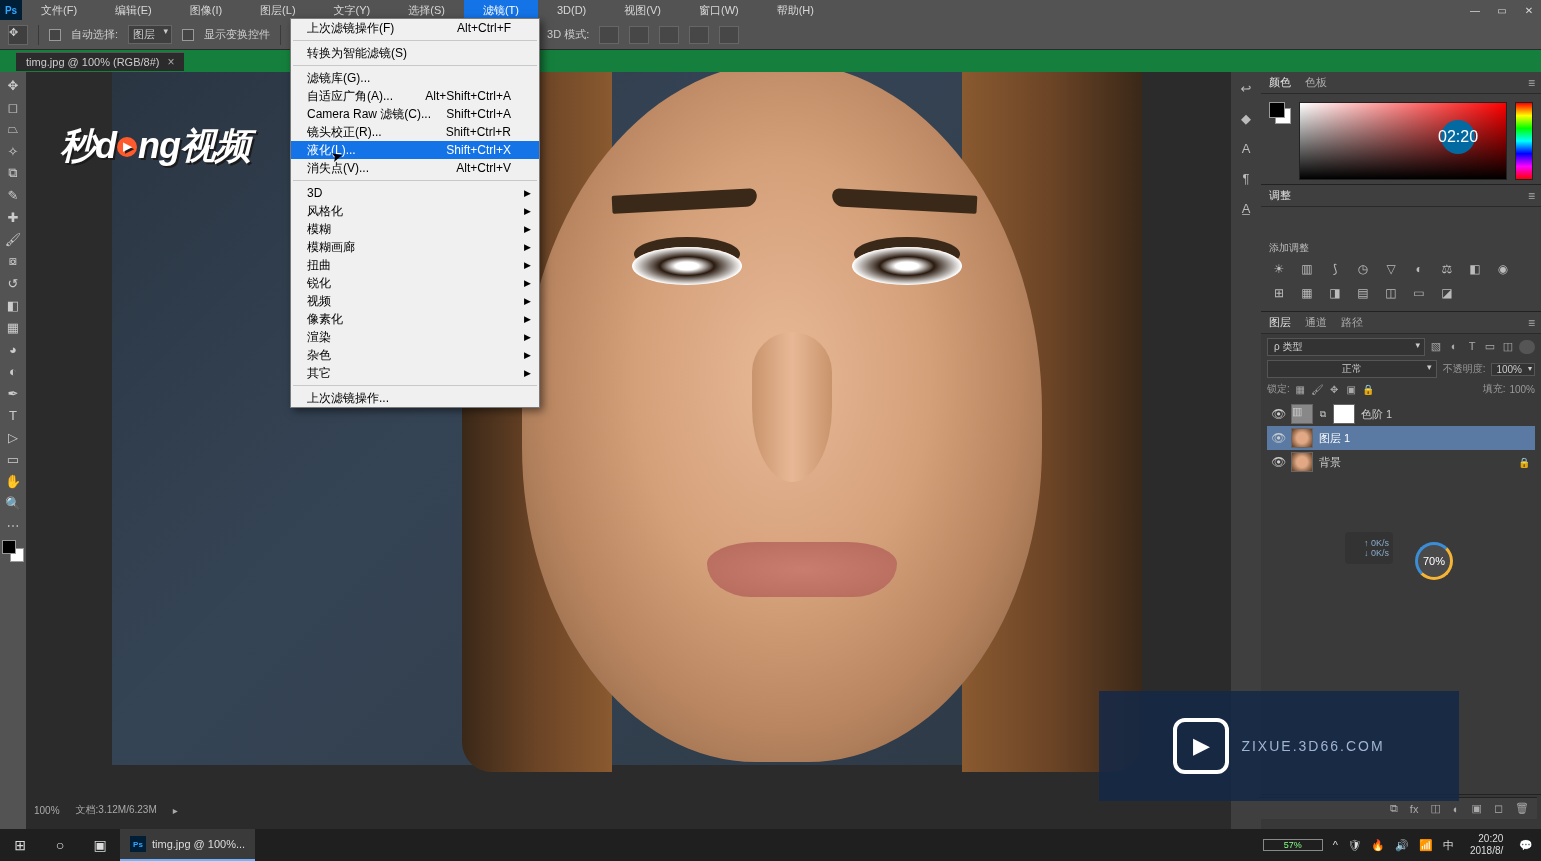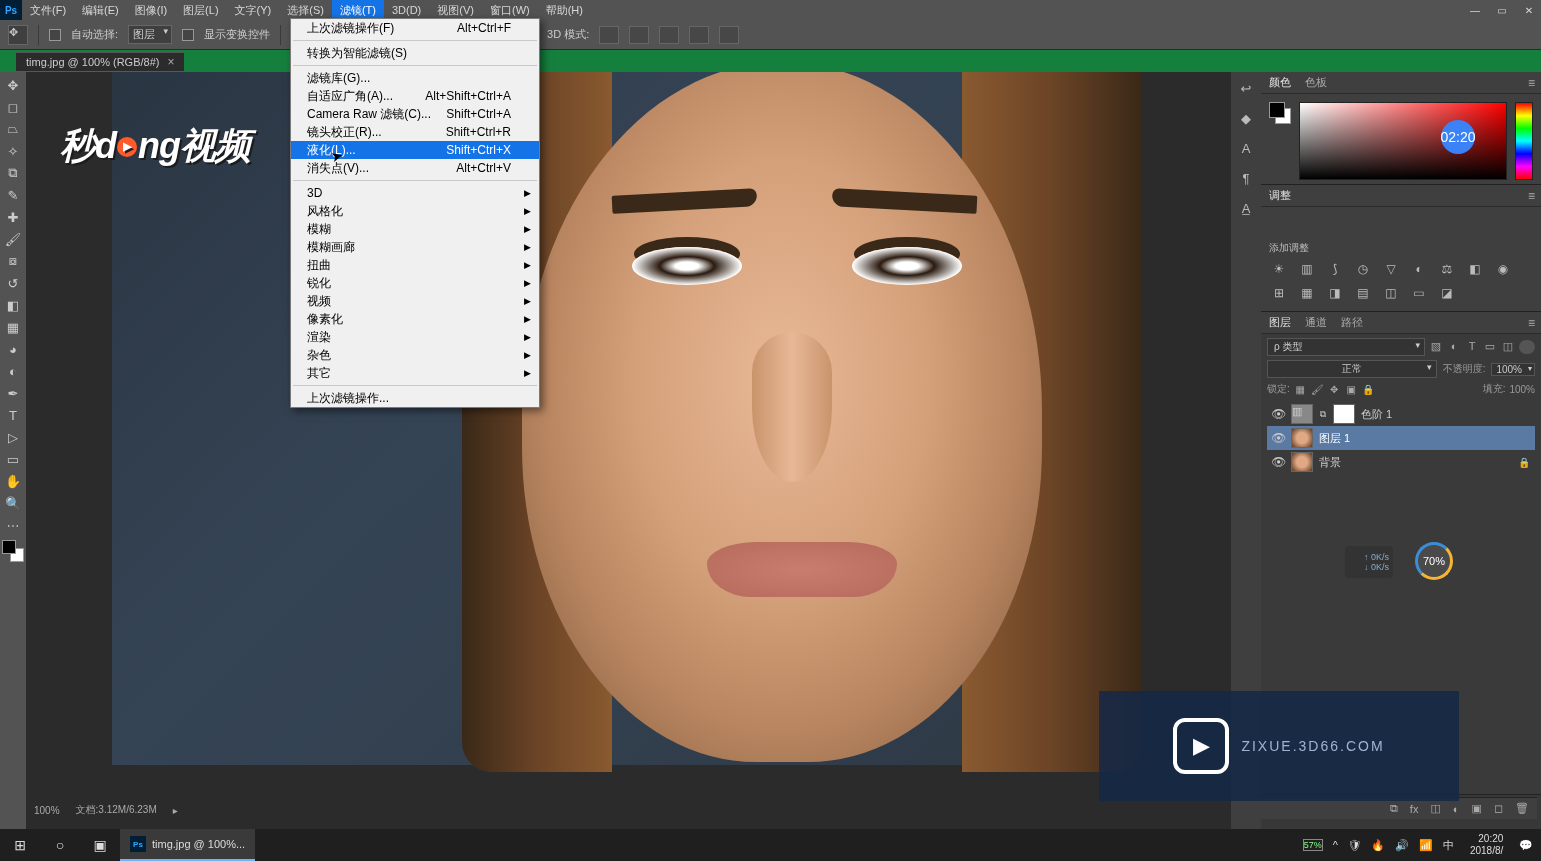--- a/index.html
+++ b/index.html
@@ -1,21 +1,21 @@
 <!DOCTYPE html>
 <html><head>
 <meta charset="utf-8">
 <style>
 * { margin: 0; padding: 0; box-sizing: border-box; font-family: "Microsoft YaHei", Arial, sans-serif; }
 body { width: 1541px; height: 861px; background: #2b2b2b; overflow: hidden; position: relative; }
 
 
 .menubar { height: 20px; background: #535353; display: flex; align-items: center; font-size: 11px; color: #d8d8d8; }
 .menubar .ps-icon { width: 22px; height: 20px; background: #001e36; color: #31a8ff; display: flex; align-items: center; justify-content: center; font-weight: bold; font-size: 10px; }
-.menubar .menu-item { padding: 0 8px; height: 20px; display: flex; align-items: center; cursor: pointer; }
+.menubar .menu-item { padding: 0 19px; height: 20px; display: flex; align-items: center; cursor: pointer; }
 .menubar .menu-item.active { background: #1473e6; color: #fff; }
 .menubar .spacer { flex: 1; }
 .menubar .win-controls span { display: inline-block; width: 24px; text-align: center; font-size: 10px; }
 
 
 .options-bar { height: 30px; background: #535353; border-bottom: 1px solid #2a2a2a; display: flex; align-items: center; font-size: 11px; color: #ccc; padding: 0 8px; gap: 10px; }
 .options-bar .tool-icon { width: 20px; height: 20px; background: #3f3f3f; border: 1px solid #666; }
 .options-bar .checkbox { width: 12px; height: 12px; border: 1px solid #999; background: #444; display: inline-block; vertical-align: middle; }
 .options-bar .dropdown { background: #3f3f3f; border: 1px solid #666; padding: 1px 16px 1px 4px; position: relative; }
 .options-bar .dropdown::after { content: "▾"; position: absolute; right: 3px; top: 0; font-size: 9px; }
@@ -114,38 +114,38 @@
 .layer-item .mask-link { width: 8px; font-size: 9px; color: #ccc; text-align: center; }
 .layer-item .name { font-size: 11px; }
 .layer-item .lock { margin-left: auto; font-size: 10px; color: #ccc; }
 
 
 .status-bar { position: absolute; bottom: 42px; left: 26px; right: 310px; height: 18px; background: #2b2b2b; display: flex; align-items: center; font-size: 10px; color: #aaa; padding: 0 8px; gap: 16px; }
 .layers-footer { position: absolute; bottom: 42px; right: 4px; width: 278px; height: 22px; background: #3f3f3f; display: flex; align-items: center; justify-content: flex-end; gap: 12px; padding: 0 8px; font-size: 11px; color: #aaa; border-top: 1px solid #222; }
 
 
 .progress-ring { position: absolute; right: 88px; top: 542px; width: 38px; height: 38px; border-radius: 50%; border: 3px solid #3b8dd6; border-right-color: #f5b433; border-bottom-color: #f5b433; background: #4a4a4a; color: #fff; font-size: 11px; display: flex; align-items: center; justify-content: center; z-index: 150; }
-.net-speed { position: absolute; right: 148px; top: 546px; width: 48px; height: 32px; background: rgba(50,50,50,0.8); border-radius: 4px; font-size: 9px; color: #8ac; display: flex; flex-direction: column; justify-content: center; align-items: flex-end; padding-right: 4px; z-index: 150; }
-.time-badge { position: absolute; right: 66px; top: 120px; width: 34px; height: 34px; border-radius: 50%; background: #3b82f6; color: #fff; font-size: 14px; display: flex; align-items: center; justify-content: center; z-index: 150; }
+.net-speed { position: absolute; right: 148px; top: 532px; width: 48px; height: 32px; background: rgba(50,50,50,0.8); border-radius: 4px; font-size: 9px; color: #8ac; display: flex; flex-direction: column; justify-content: center; align-items: flex-end; padding-right: 4px; z-index: 150; }
+.time-badge { position: absolute; right: 66px; top: 120px; width: 34px; height: 34px; border-radius: 50%; background: #0369a1; color: #fff; font-size: 16px; display: flex; align-items: center; justify-content: center; z-index: 150; }
 
 
 .watermark-br { position: absolute; right: 82px; bottom: 60px; width: 360px; height: 110px; background: rgba(20,40,72,0.85); display: flex; align-items: center; justify-content: center; gap: 12px; z-index: 120; }
 .watermark-br .play-logo { width: 56px; height: 56px; border: 4px solid #fff; border-radius: 12px; display: flex; align-items: center; justify-content: center; color: #fff; font-size: 22px; }
 .watermark-br .text-block { color: #fff; }
 .watermark-br .cn { font-size: 34px; font-weight: bold; letter-spacing: 6px; }
 .watermark-br .en { font-size: 14px; letter-spacing: 2px; color: #9fb4d0; }
 
 
 .taskbar { position: absolute; bottom: 0; left: 0; right: 0; height: 32px; background: #1f1f1f; display: flex; align-items: center; font-size: 11px; color: #ddd; }
 .taskbar .tb-btn { width: 40px; height: 32px; display: flex; align-items: center; justify-content: center; font-size: 14px; }
 .taskbar .tb-app { height: 32px; display: flex; align-items: center; gap: 6px; padding: 0 10px; background: #3a3a3a; border-bottom: 2px solid #6fb4ff; }
 .taskbar .tb-app .ps-mini { width: 16px; height: 16px; background: #001e36; color: #31a8ff; font-size: 8px; font-weight: bold; display: flex; align-items: center; justify-content: center; }
 .taskbar .spacer { flex: 1; }
 .taskbar .tray { display: flex; align-items: center; gap: 10px; padding-right: 8px; }
-.taskbar .battery { border: 1px solid #888; padding: 0 0; font-size: 9px; color: #8f8; }
+.taskbar .battery { border: 1px solid #888; padding: 0 20px; font-size: 9px; color: #8f8; }
 .taskbar .clock { text-align: right; font-size: 10px; line-height: 12px; padding: 0 6px; }
 </style>
 </head>
 <body>
 
 <div class="menubar">
   <div class="ps-icon">Ps</div>
   <div class="menu-item">文件(F)</div>
   <div class="menu-item">编辑(E)</div>
   <div class="menu-item">图像(I)</div>

